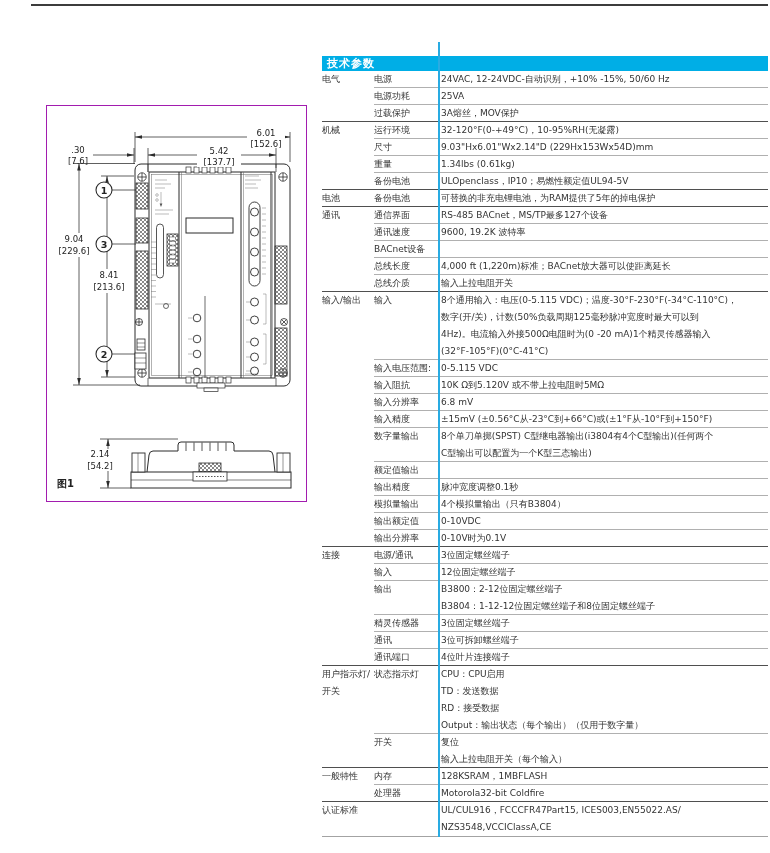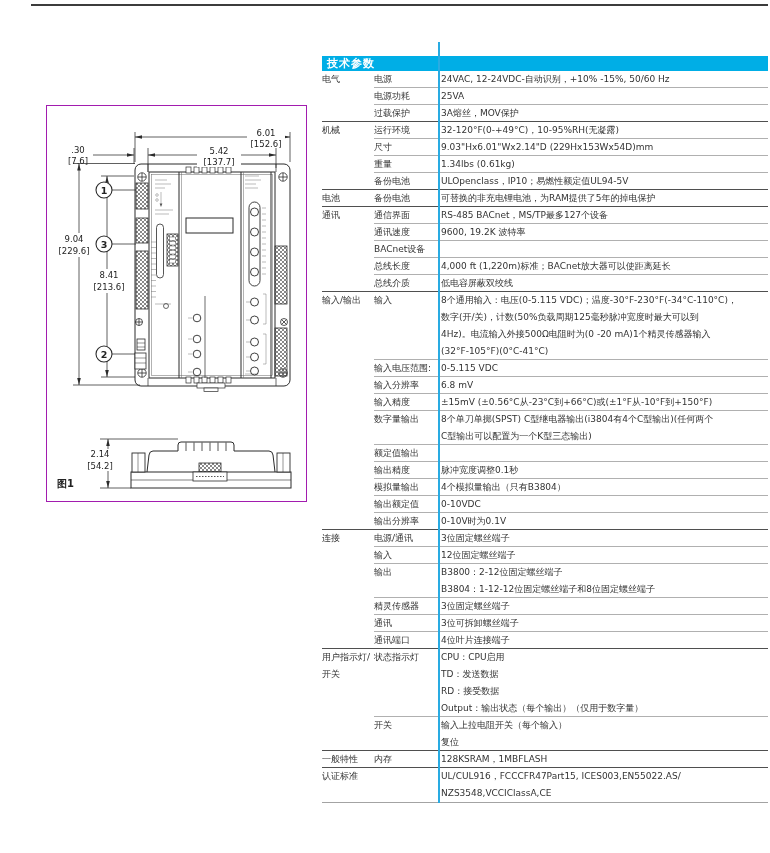--- a/index.html
+++ b/index.html
@@ -354,21 +354,21 @@
             <div class="val">
               <div class="line">4,000 ft (1,220m)标准；BACnet放大器可以使距离延长</div>
             </div>
           </div>
         </div>
         <div class="row">
           <div class="cat"></div>
           <div class="rest sep">
             <div class="param">总线介质</div>
             <div class="val">
-              <div class="line">低电容屏蔽双绞线</div>
+              <div class="line">输入上拉电阻开关</div>
             </div>
           </div>
         </div>
       </div>
       <div class="group">
         <div class="row">
           <div class="cat">输入/输出</div>
           <div class="rest">
             <div class="param">输入</div>
             <div class="val">
@@ -383,20 +383,26 @@
           <div class="cat"></div>
           <div class="rest sep">
             <div class="param">输入电压范围:</div>
             <div class="val">
               <div class="line">0-5.115 VDC</div>
             </div>
           </div>
         </div>
         <div class="row">
           <div class="cat"></div>
+          <div class="rest sep">
+            <div class="param">输入阻抗</div>
+            <div class="val">
+              <div class="line">10K Ω到5.120V 或不带上拉电阻时5MΩ</div>
+            </div>
+          </div>
         </div>
         <div class="row">
           <div class="cat"></div>
           <div class="rest sep">
             <div class="param">输入分辨率</div>
             <div class="val">
               <div class="line">6.8 mV</div>
             </div>
           </div>
         </div>
@@ -530,38 +536,44 @@
               <div class="line">RD：接受数据</div>
               <div class="line">Output：输出状态（每个输出）（仅用于数字量）</div>
             </div>
           </div>
         </div>
         <div class="row">
           <div class="cat"></div>
           <div class="rest sep">
             <div class="param">开关</div>
             <div class="val">
+              <div class="line">复位</div>
               <div class="line">输入上拉电阻开关（每个输入）</div>
-              <div class="line">复位</div>
             </div>
           </div>
         </div>
       </div>
       <div class="group">
         <div class="row">
           <div class="cat">一般特性</div>
           <div class="rest">
             <div class="param">内存</div>
             <div class="val">
               <div class="line">128KSRAM，1MBFLASH</div>
             </div>
           </div>
         </div>
         <div class="row">
           <div class="cat"></div>
+          <div class="rest sep">
+            <div class="param">处理器</div>
+            <div class="val">
+              <div class="line">Motorola32-bit Coldfire</div>
+            </div>
+          </div>
         </div>
       </div>
       <div class="group">
         <div class="row">
           <div class="cat">认证标准</div>
           <div class="rest">
             <div class="param"></div>
             <div class="val">
               <div class="line">UL/CUL916，FCCCFR47Part15, ICES003,EN55022.AS/</div>
               <div class="line">NZS3548,VCCIClassA,CE</div>

